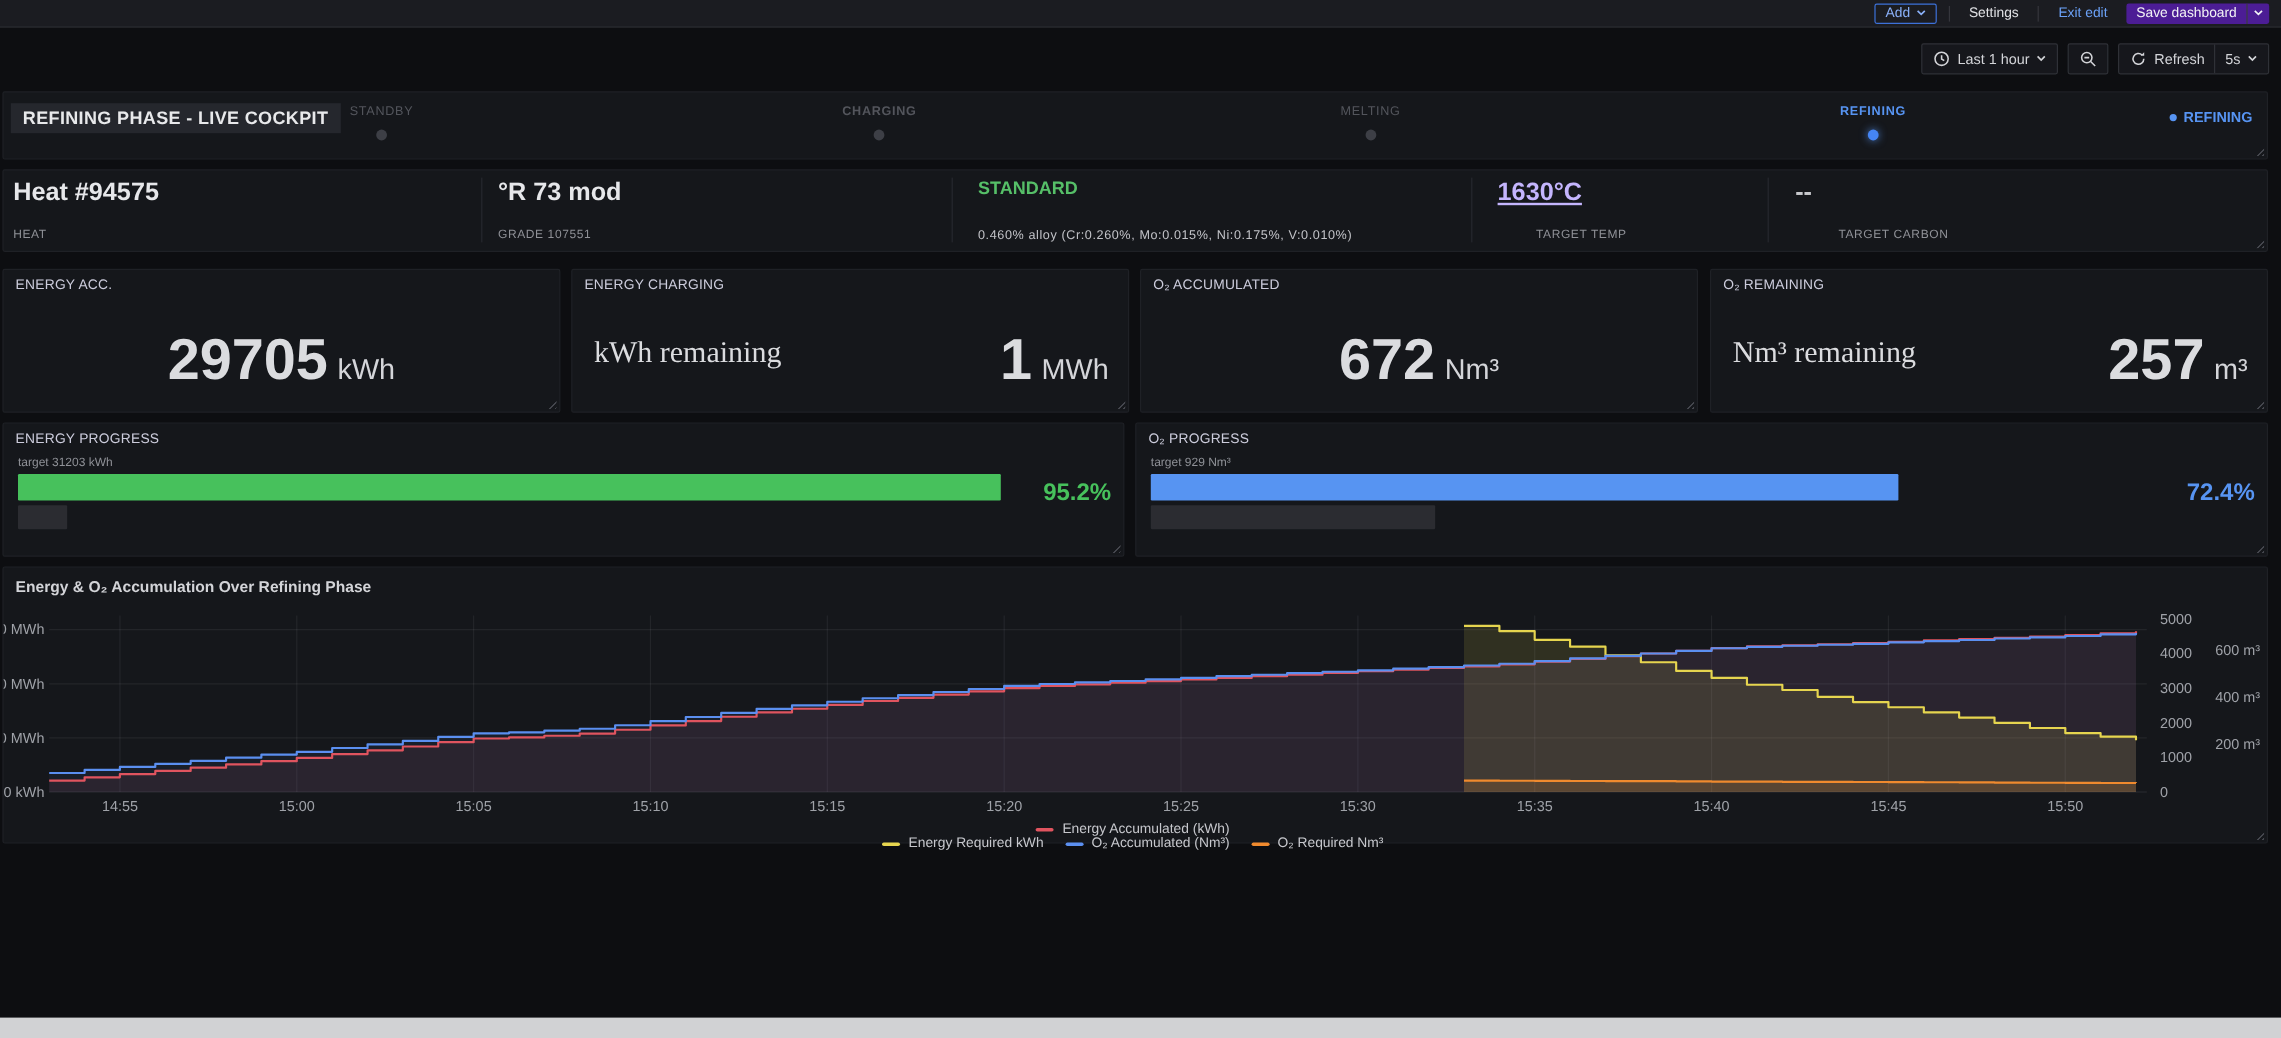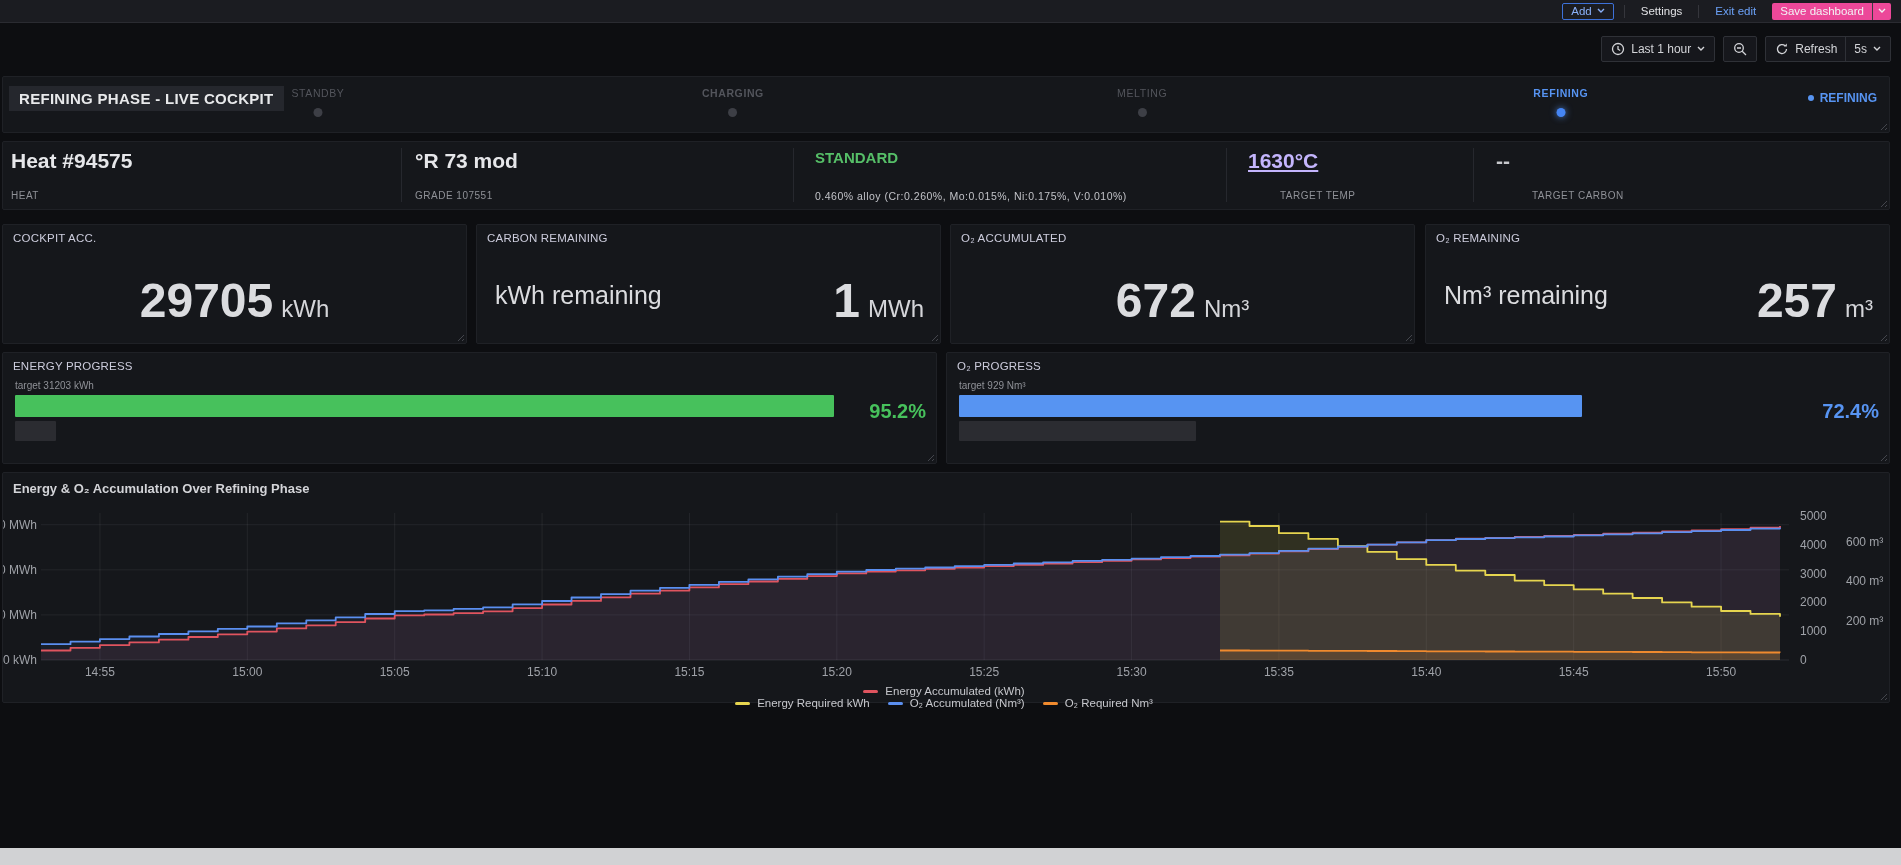--- a/index.html
+++ b/index.html
@@ -9,21 +9,21 @@
   
   .topbar { position:absolute; top:0; left:0; right:0; height:23px; background:#1b1c21;
             border-bottom:1px solid #2a2b31; display:flex; align-items:center;
             justify-content:flex-end; gap:10px; padding-right:10px; font-size:11.5px; }
   .vsep { width:1px; height:13px; background:#35363c; }
   .btn-add { display:flex; align-items:center; gap:5px; border:1px solid #3d71d9; color:#8ab0f8;
              padding:1px 8px; height:17px; border-radius:2px; cursor:pointer; }
   .btn-ghost { color:#e0e1e4; padding:1px 6px; cursor:pointer; }
   .btn-link { color:#6ba1f7; padding:1px 6px; cursor:pointer; }
   .btn-save { display:flex; align-items:stretch; height:17px; border-radius:2px; overflow:hidden;
-              background:#ec4899; color:#f2f3f5; cursor:pointer; }
+              background:#4c1d95; color:#f2f3f5; cursor:pointer; }
   .btn-save .main { padding:2px 8px; }
   .btn-save .caret { display:flex; align-items:center; padding:0 5px; border-left:1px solid #3a3c42; }
   .chev { width:8px; height:6px; display:inline-block; }
   .chev svg { display:block; }
 
   
   .timebar { position:absolute; top:36px; right:10px; display:flex; gap:8px; }
   .tbtn { display:inline-flex; align-items:center; gap:6px; height:26px; padding:0 9px;
           border:1px solid #2f3137; background:#16171c; border-radius:2px; font-size:12px;
           color:#d3d4d8; cursor:pointer; }
@@ -53,21 +53,21 @@
   .hcol { position:absolute; top:0; height:100%; }
   .hval { position:absolute; top:7px; font-size:21px; font-weight:bold; color:#e6e7ea; white-space:nowrap; }
   .hlbl { position:absolute; top:48px; font-size:10px; color:#8f9197; letter-spacing:.5px; white-space:nowrap; }
   .hdiv { position:absolute; top:6px; width:1px; height:54px; background:#26282e; }
 
   
   .stat-center { position:absolute; left:0; right:0; top:48px; height:56px; display:flex;
                  align-items:baseline; justify-content:center; }
   .stat-num { font-size:48px; font-weight:700; color:#dbdcdf; line-height:56px; }
   .stat-unit { font-size:24px; color:#d4d5d9; margin-left:8px; }
-  .stat-left-text { position:absolute; left:18px; top:56px; font-size:25px; color:#dbdcdf; }
+  .stat-left-text { position:absolute; left:18px; top:56px; font-size:25px; color:#dbdcdf;font-family:Liberation Serif, serif; }
   .stat-right { position:absolute; right:16px; top:48px; height:56px; display:flex; align-items:baseline; }
 
   
   .target-lbl { position:absolute; left:12px; top:27px; font-size:10px; color:#8f9197; }
   .bar-fill { position:absolute; left:12px; top:42px; height:22px; border-radius:1px; }
   .bar-rest { position:absolute; left:12px; top:68px; height:20px; background:#2b2c31; border-radius:1px; }
   .pct { position:absolute; right:10px; top:47px; font-size:20px; font-weight:bold; }
 
   
   .chart-title { position:absolute; left:10px; top:8px; font-size:13px; font-weight:bold; color:#d3d4d8; }
@@ -197,28 +197,28 @@
       <div class="hlbl" style="left:32px;">TARGET TEMP</div>
     </div>
     <div class="hdiv" style="left:1470px;"></div>
     <div class="hcol" style="left:1493px;">
       <div class="hval" style="color:#c7c8cc;">--</div>
       <div class="hlbl" style="left:36px;">TARGET CARBON</div>
     </div>
   </div>
 
   <div class="panel" style="left:2px; top:224px; width:465px; height:120px;">
-    <div class="ptitle">COCKPIT ACC.</div>
+    <div class="ptitle">ENERGY ACC.</div>
     <div class="stat-center">
       <span class="stat-num">29705</span>
       <span class="stat-unit">kWh</span>
     </div>
   </div>
   <div class="panel" style="left:476px; top:224px; width:465px; height:120px;">
-    <div class="ptitle">CARBON REMAINING</div>
+    <div class="ptitle">ENERGY CHARGING</div>
     <span class="stat-left-text">kWh remaining</span>
     <div class="stat-right">
       <span class="stat-num">1</span>
       <span class="stat-unit">MWh</span>
     </div>
   </div>
   <div class="panel" style="left:950px; top:224px; width:465px; height:120px;">
     <div class="ptitle">O₂ ACCUMULATED</div>
     <div class="stat-center">
       <span class="stat-num">672</span>

